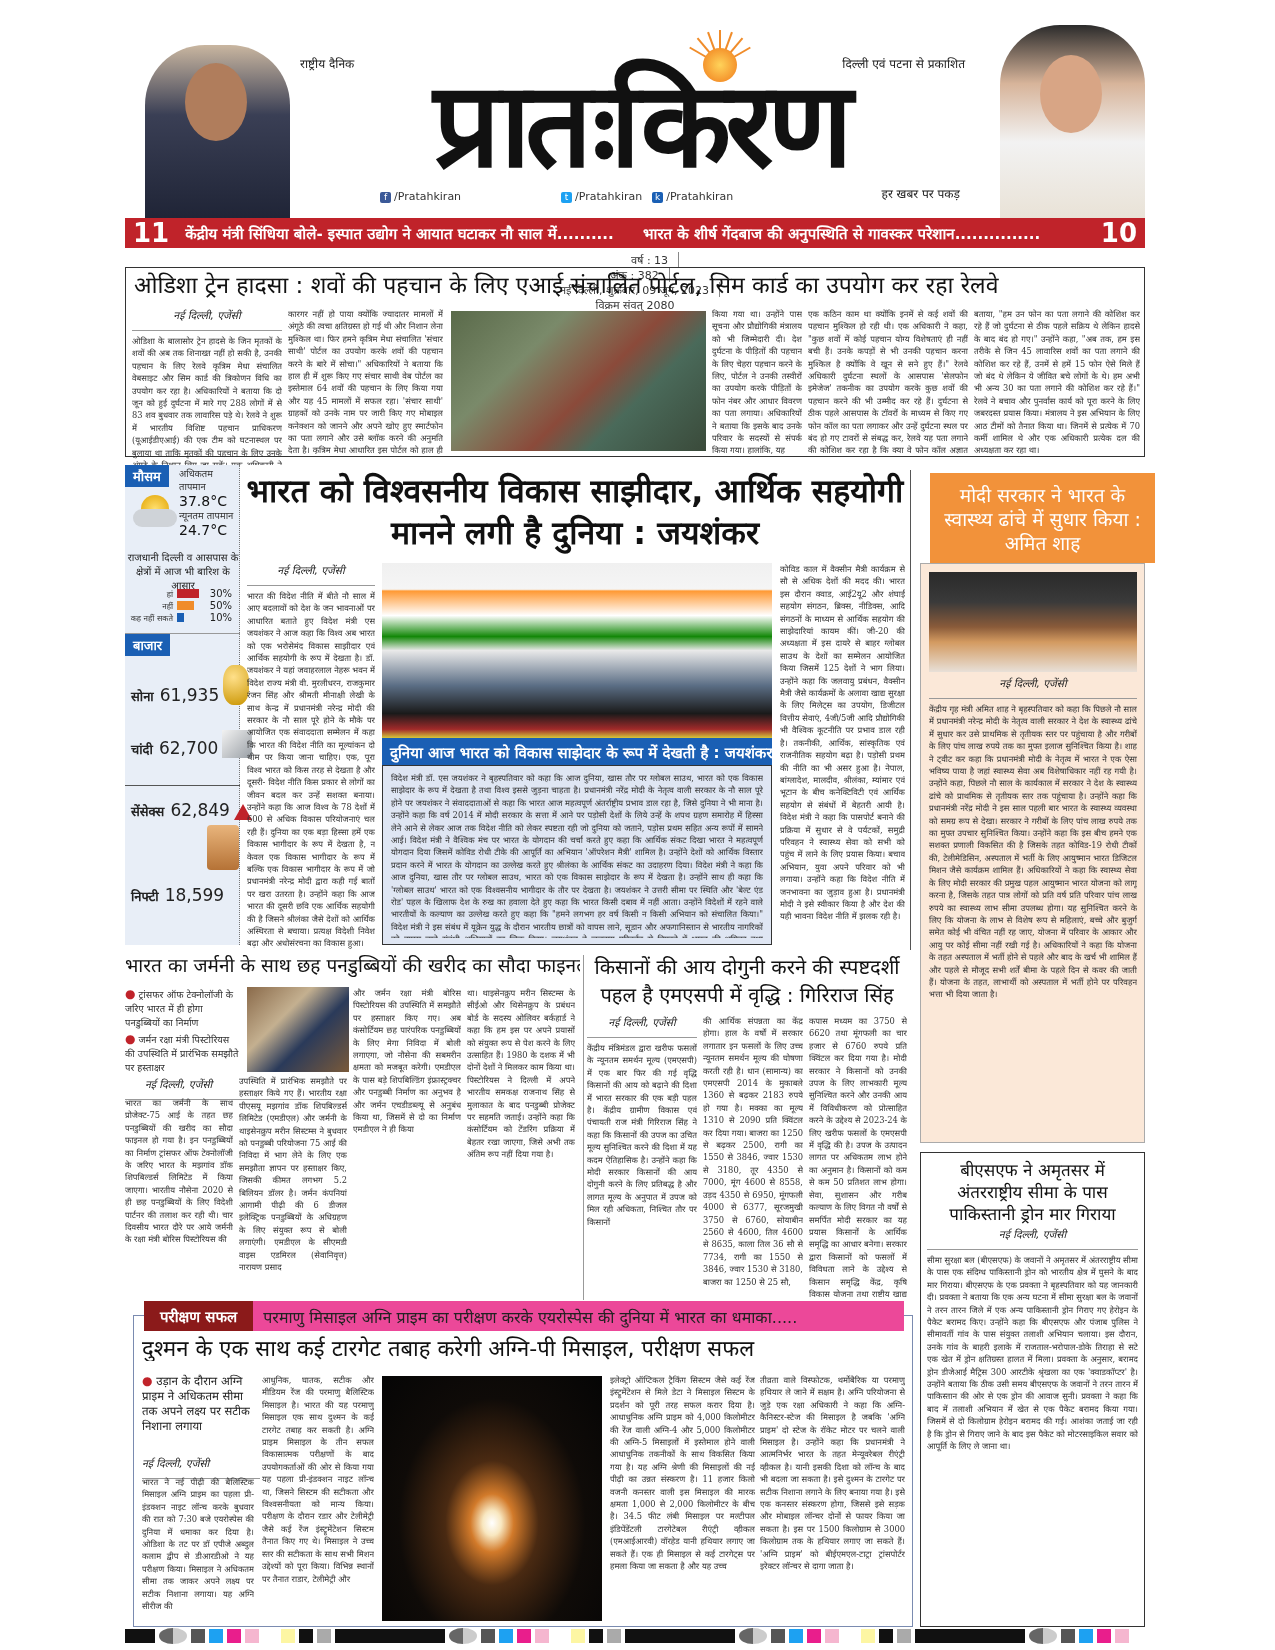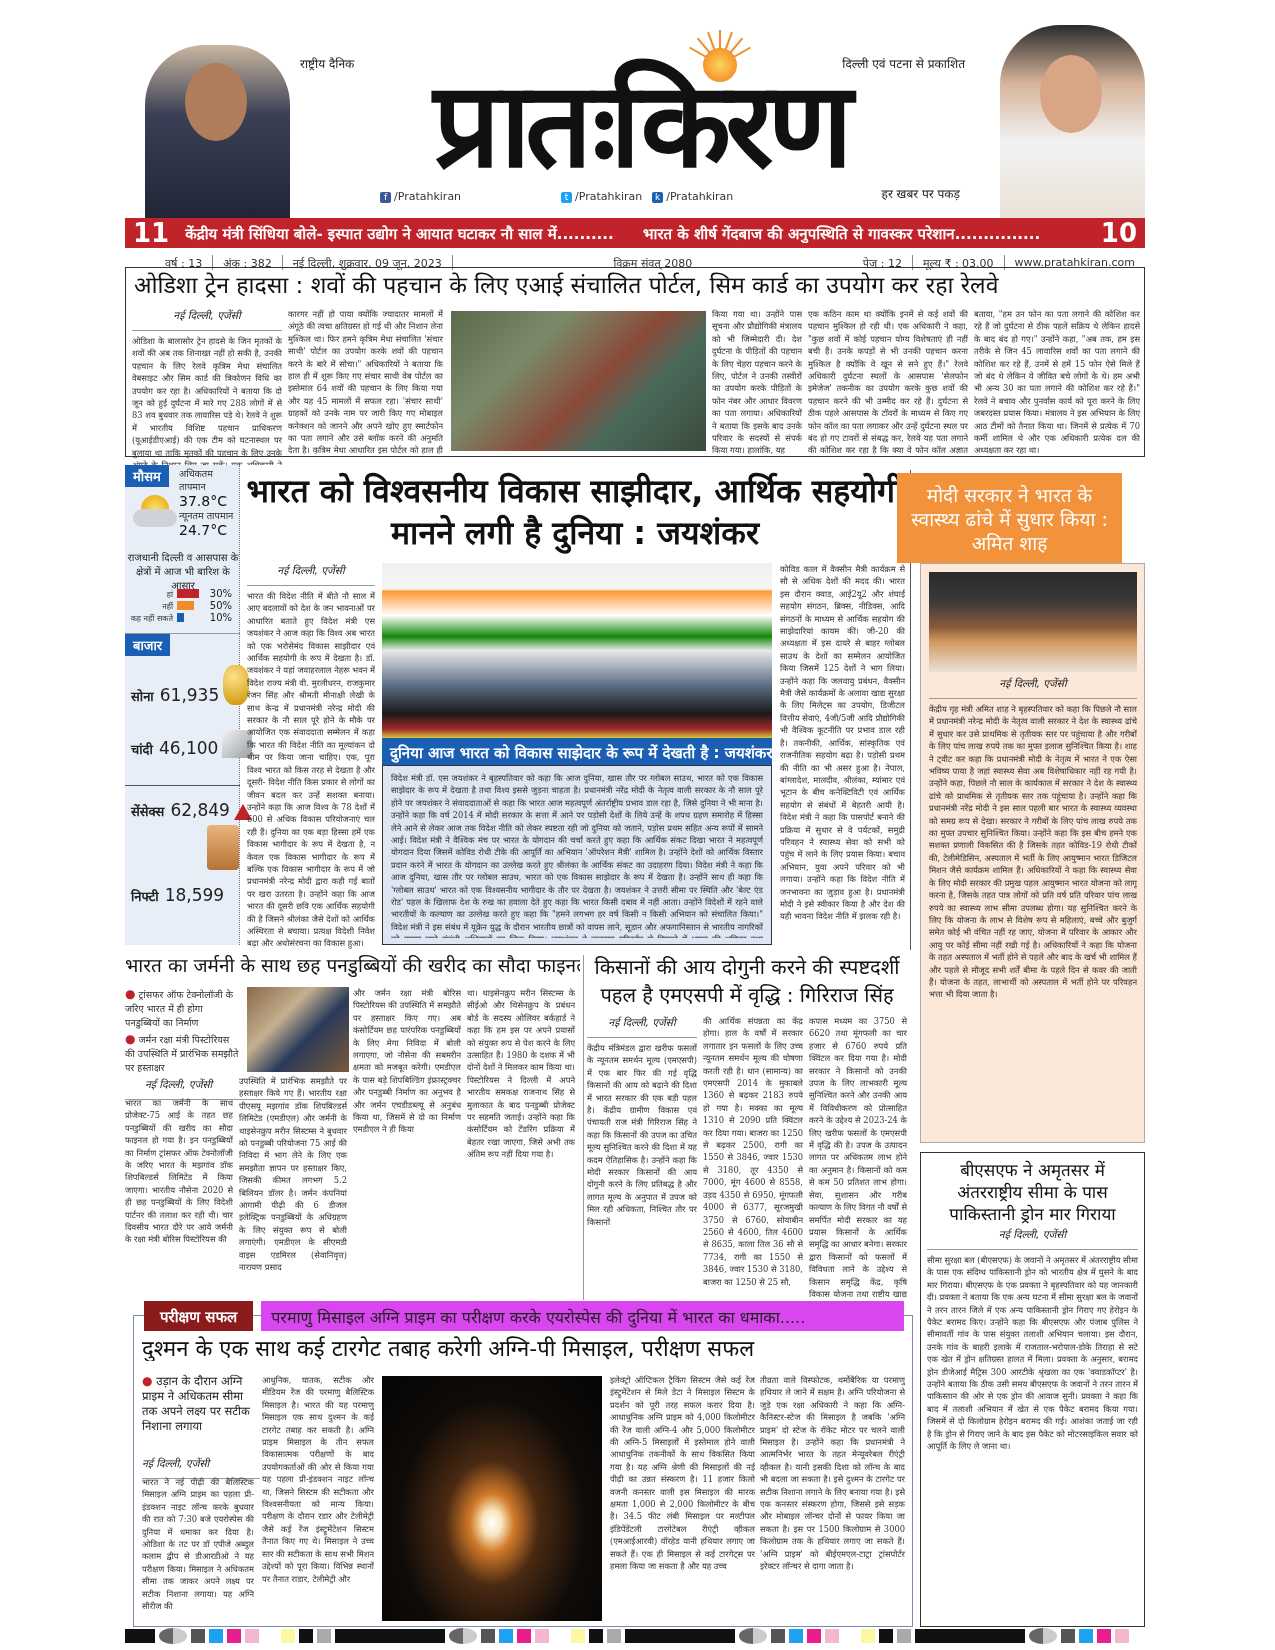--- a/index.html
+++ b/index.html
@@ -18,21 +18,21 @@
   .sun { position: absolute; left: 560px; top: 15px; width: 70px; height: 40px; }
   .sun .core { position:absolute; left:18px; top:18px; width:34px; height:34px; border-radius:50%; background: radial-gradient(circle,#ffd35a,#f07a1a); }
   .sun .ray { position:absolute; left:34px; top:0; width:2px; height:36px; background:#f08c2a; transform-origin: 1px 35px; }
   .tagline { position: absolute; right: 185px; top: 170px; font-size: 12px; }
   .socials { position: absolute; left: 255px; top: 175px; font-size: 11px; color: #333; display:flex; gap: 100px; }
   .socials span.ic { display:inline-block; width:11px; height:11px; margin-right:3px; border-radius:2px; vertical-align:middle; color:#fff; font-size:9px; line-height:11px; text-align:center; }
   .fb { background:#3b5998; } .tw { background:#1da1f2; } .web { background:#1a5fb4; }
   .redbar { position: absolute; top: 203px; left: 0; width: 1020px; height: 30px; background: #c0232a; display: flex; align-items: center; color: #fff; font-weight: bold; font-size: 15px; }
   .redbar .num { font-size: 26px; font-weight: 900; padding: 0 8px; }
   .redbar .teaser { flex: 1; padding: 0 8px; white-space: nowrap; overflow: hidden; }
-  .infoline { position: absolute; top: 237px; left: 0; width: 1020px; height: 20px; display: flex; font-size: 11px; color: #333; align-items: center; }
+  .infoline { position: absolute; top: 237px; left: 0; width: 1020px; height: 20px; display: flex; font-size: 11px; color: #333; align-items: center; flex-direction: column; }
   .infoline span { padding: 0 10px; border-right: 1px solid #888; }
   .infoline span.gap { flex: 1; border: none; text-align:center; }
   .infoline span:last-child { border: none; }
   .box { position: absolute; border: 1.5px solid #333; }
   .headline { font-weight: bold; color: #111; line-height: 1.15; }
   .dateline { font-size: 10.5px; text-align: center; border-bottom: 1px solid #999; padding-bottom: 8px; margin-bottom: 4px; font-style: italic; }
   .body-text { font-family: "DejaVu Serif", serif; font-size: 8.3px; line-height: 12.4px; color: #333; text-align: justify; overflow: hidden; }
   .img-block { position: absolute; }
   .odisha-img { background: linear-gradient(135deg,#5a6a4a 0%,#7a8a6a 30%,#8b4a3a 55%,#4a6a5a 70%,#3a4a3a 100%); }
   .sidebar-weather { position: absolute; left: 0; top: 450px; width: 115px; height: 480px; background: #e8eef7; border-right: 1px dotted #777; }
@@ -56,21 +56,21 @@
   .bluebar { position: absolute; background: #1a5fb4; color: #fff; font-weight: bold; font-size: 15px; padding: 4px 8px; white-space: nowrap; overflow:hidden; }
   .pale-box { position: absolute; background: #dfe6f3; border: 1px solid #333; padding: 6px 8px; }
   .orange-box { position: absolute; background: #f2923a; color:#fff; text-align:center; font-size: 21px; line-height: 27px; padding: 10px 4px; }
   .shah-panel { position: absolute; background: #fbe8d8; border: 1px solid #aaa; }
   .shah-img { background: linear-gradient(180deg,#2a2a2a 0%,#3a3a3a 30%,#8a5b3a 55%,#d39a60 70%,#e8e0d8 100%); }
   .bullet { color:#c0232a; font-size:12px; }
   .points { font-size: 9.5px; line-height: 14px; color:#333; }
   .sub-img { background: linear-gradient(135deg,#8a6a4a 0%,#c4b090 35%,#2a3a5a 60%,#7a5a3a 100%); }
   .agni-banner { position: absolute; height: 30px; display:flex; }
   .agni-banner .tag { background:#8b1a1a; color:#fff; font-weight:bold; font-size: 15px; padding: 5px 16px; }
-  .agni-banner .txt { background:#d946ef; color:#222; font-size: 16px; padding: 5px 10px; flex:1; white-space:nowrap; overflow:hidden;margin-left:8px; }
+  .agni-banner .txt { background:#ec4899; color:#222; font-size: 16px; padding: 5px 10px; flex:1; white-space:nowrap; overflow:hidden; }
   .missile-img { background: radial-gradient(ellipse at 50% 60%,#ffffff 0%,#f8e7c0 6%,#d27a2a 14%,#4a2a12 30%,#0f0b08 60%,#050505 100%); }
   .reg-marks { position:absolute; top: 1627px; left: 125px; width: 1020px; height: 18px; display:flex; gap: 4px; align-items:center; }
   .reg-marks .blk { height: 14px; background:#111; }
   .reg-marks .sw { width: 14px; height: 14px; }
   .reg-marks .ov { width: 28px; height: 16px; border-radius: 50%; background: linear-gradient(90deg,#666 50%,#ccc 50%); }
   .col-rule { position:absolute; width:1px; background:#999; }
 </style>
 </head>
 <body>
 
@@ -165,21 +165,21 @@
     <div style="position:absolute; top:168px; left:0; width:115px; border-top:1px solid #999;">
       <div class="sidebar-head">बाजार</div>
     </div>
     <div class="market-item" style="position:absolute; top:200px; left:0;">
       <span class="mlabel">सोना</span>
         <span>61,935</span>
         <span class="gold"></span>
     </div>
     <div class="market-item" style="position:absolute; top:265px; left:0;">
       <span class="mlabel">चांदी</span>
-        <span>46,100</span>
+        <span>62,700</span>
         <span class="silver"></span>
     </div>
     <div style="position:absolute; top:320px; left:0; width:115px; border-top:1px solid #555;"></div>
     <div class="market-item" style="position:absolute; top:335px; left:0;">
       <span class="mlabel">सेंसेक्स</span>
         <span>62,849</span>
         <span class="arrow-up"></span>
     </div>
     <div class="coins" style="position:absolute; top:360px; left:78px;"></div>
     <div class="market-item" style="position:absolute; top:420px; left:0;">
@@ -197,21 +197,21 @@
     <div class="img-block jaishankar-img" style="left:257px; top:548px; width:390px; height:175px;"></div>
     <div class="bluebar" style="left:257px; top:723px; width:390px;">दुनिया आज भारत को विकास साझेदार के रूप में देखती है : जयशंकर</div>
     <div class="pale-box" style="left:257px; top:750px; width:390px; height:180px;">
       <div class="body-text" style="height:166px;">विदेश मंत्री डॉ. एस जयशंकर ने बृहस्पतिवार को कहा कि आज दुनिया, खास तौर पर ग्लोबल साउथ, भारत को एक विकास साझेदार के रूप में देखता है तथा विश्व इससे जुड़ना चाहता है। प्रधानमंत्री नरेंद्र मोदी के नेतृत्व वाली सरकार के नौ साल पूरे होने पर जयशंकर ने संवाददाताओं से कहा कि भारत आज महत्वपूर्ण अंतर्राष्ट्रीय प्रभाव डाल रहा है, जिसे दुनिया ने भी माना है। उन्होंने कहा कि वर्ष 2014 में मोदी सरकार के सत्ता में आने पर पड़ोसी देशों के लिये उन्हें के शपथ ग्रहण समारोह में हिस्सा लेने आने से लेकर आज तक विदेश नीति को लेकर स्पष्टता रही जो दुनिया को जताने, पड़ोस प्रथम सहित अन्य रूपों में सामने आई। विदेश मंत्री ने वैश्विक मंच पर भारत के योगदान की चर्चा करते हुए कहा कि आर्थिक संकट दिखा भारत ने महत्वपूर्ण योगदान दिया जिसमें कोविड रोधी टीके की आपूर्ति का अभियान 'ऑपरेशन मैत्री' शामिल है। उन्होंने देशों को आर्थिक विस्तार प्रदान करने में भारत के योगदान का उल्लेख करते हुए श्रीलंका के आर्थिक संकट का उदाहरण दिया। विदेश मंत्री ने कहा कि आज दुनिया, खास तौर पर ग्लोबल साउथ, भारत को एक विकास साझेदार के रूप में देखता है। उन्होंने साथ ही कहा कि 'ग्लोबल साउथ' भारत को एक विश्वसनीय भागीदार के तौर पर देखता है। जयशंकर ने उत्तरी सीमा पर स्थिति और 'बेल्ट एंड रोड' पहल के खिलाफ देश के रुख का हवाला देते हुए कहा कि भारत किसी दबाव में नहीं आता। उन्होंने विदेशों में रहने वाले भारतीयों के कल्याण का उल्लेख करते हुए कहा कि "हमने लगभग हर वर्ष किसी न किसी अभियान को संचालित किया।" विदेश मंत्री ने इस संबंध में यूक्रेन युद्ध के दौरान भारतीय छात्रों को वापस लाने, सूडान और अफगानिस्तान से भारतीय नागरिकों को वापस लाने संबंधी अभियानों का जिक्र किया। जयशंकर ने जलवायु परिवर्तन से निपटने में भारत की भूमिका तथा अंतरराष्ट्रीय सौर गठबंधन जैसी पहल का भी उल्लेख किया।</div>
     </div>
     <div class="body-text" style="position:absolute; left:655px; top:548px; width:125px; height:380px;">कोविड काल में वैक्सीन मैत्री कार्यक्रम से सौ से अधिक देशों की मदद की। भारत इस दौरान क्वाड, आई2यू2 और शंघाई सहयोग संगठन, ब्रिक्स, नीडिक्स, आदि संगठनों के माध्यम से आर्थिक सहयोग की साझेदारियां कायम कीं। जी-20 की अध्यक्षता में इस दायरे से बाहर ग्लोबल साउथ के देशों का सम्मेलन आयोजित किया जिसमें 125 देशों ने भाग लिया। उन्होंने कहा कि जलवायु प्रबंधन, वैक्सीन मैत्री जैसे कार्यक्रमों के अलावा खाद्य सुरक्षा के लिए मिलेट्स का उपयोग, डिजीटल वित्तीय सेवाएं, 4जी/5जी आदि प्रौद्योगिकी भी वैश्विक कूटनीति पर प्रभाव डाल रही है। तकनीकी, आर्थिक, सांस्कृतिक एवं राजनीतिक सहयोग बढ़ा है। पड़ोसी प्रथम की नीति का भी असर हुआ है। नेपाल, बांग्लादेश, मालदीव, श्रीलंका, म्यांमार एवं भूटान के बीच कनेक्टिविटी एवं आर्थिक सहयोग से संबंधों में बेहतरी आयी है। विदेश मंत्री ने कहा कि पासपोर्ट बनाने की प्रक्रिया में सुधार से वे पर्यटकों, समुद्री परिवहन ने स्वास्थ्य सेवा को सभी को पहुंच में लाने के लिए प्रयास किया। बचाव अभियान, युवा अपने परिवार को भी लगाया। उन्होंने कहा कि विदेश नीति में जनभावना का जुड़ाव हुआ है। प्रधानमंत्री मोदी ने इसे स्वीकार किया है और देश की यही भावना विदेश नीति में झलक रही है।</div>
   </div>
 
   <div class="col-rule" style="left:785px; top:455px; height:480px; background:#555;"></div>
 
-  <div class="orange-box" style="left:772px; top:458px; width:225px; height:90px;">
+  <div class="orange-box" style="left:805px; top:458px; width:225px; height:90px;">
     <div style="font-size:19px; line-height:24px;">मोदी सरकार ने भारत के स्वास्थ्य ढांचे में सुधार किया : अमित शाह</div>
   </div>
   <div class="shah-panel" style="left:795px; top:548px; width:225px; height:580px;">
     <div class="img-block shah-img" style="left:8px; top:8px; width:208px; height:100px;"></div>
     <div style="position:absolute; left:8px; top:112px; width:208px;">
       <div class="dateline">नई दिल्ली, एजेंसी</div>
       <div class="body-text" style="height:445px;">केंद्रीय गृह मंत्री अमित शाह ने बृहस्पतिवार को कहा कि पिछले नौ साल में प्रधानमंत्री नरेन्द्र मोदी के नेतृत्व वाली सरकार ने देश के स्वास्थ्य ढांचे में सुधार कर उसे प्राथमिक से तृतीयक स्तर पर पहुंचाया है और गरीबों के लिए पांच लाख रुपये तक का मुफ्त इलाज सुनिश्चित किया है। शाह ने ट्वीट कर कहा कि प्रधानमंत्री मोदी के नेतृत्व में भारत ने एक ऐसा भविष्य पाया है जहां स्वास्थ्य सेवा अब विशेषाधिकार नहीं रह गयी है। उन्होंने कहा, पिछले नौ साल के कार्यकाल में सरकार ने देश के स्वास्थ्य ढांचे को प्राथमिक से तृतीयक स्तर तक पहुंचाया है। उन्होंने कहा कि प्रधानमंत्री नरेंद्र मोदी ने इस साल पहली बार भारत के स्वास्थ्य व्यवस्था को समग्र रूप से देखा। सरकार ने गरीबों के लिए पांच लाख रुपये तक का मुफ्त उपचार सुनिश्चित किया। उन्होंने कहा कि इस बीच हमने एक सशक्त प्रणाली विकसित की है जिसके तहत कोविड-19 रोधी टीकों की, टेलीमेडिसिन, अस्पताल में भर्ती के लिए आयुष्मान भारत डिजिटल मिशन जैसे कार्यक्रम शामिल हैं। अधिकारियों ने कहा कि स्वास्थ्य सेवा के लिए मोदी सरकार की प्रमुख पहल आयुष्मान भारत योजना को लागू करना है, जिसके तहत पात्र लोगों को प्रति वर्ष प्रति परिवार पांच लाख रुपये का स्वास्थ्य लाभ सीमा उपलब्ध होगा। यह सुनिश्चित करने के लिए कि योजना के लाभ से विशेष रूप से महिलाएं, बच्चे और बुजुर्ग समेत कोई भी वंचित नहीं रह जाए, योजना में परिवार के आकार और आयु पर कोई सीमा नहीं रखी गई है। अधिकारियों ने कहा कि योजना के तहत अस्पताल में भर्ती होने से पहले और बाद के खर्च भी शामिल हैं और पहले से मौजूद सभी शर्तें बीमा के पहले दिन से कवर की जाती हैं। योजना के तहत, लाभार्थी को अस्पताल में भर्ती होने पर परिवहन भत्ता भी दिया जाता है।</div>
     </div>
   </div>
 

